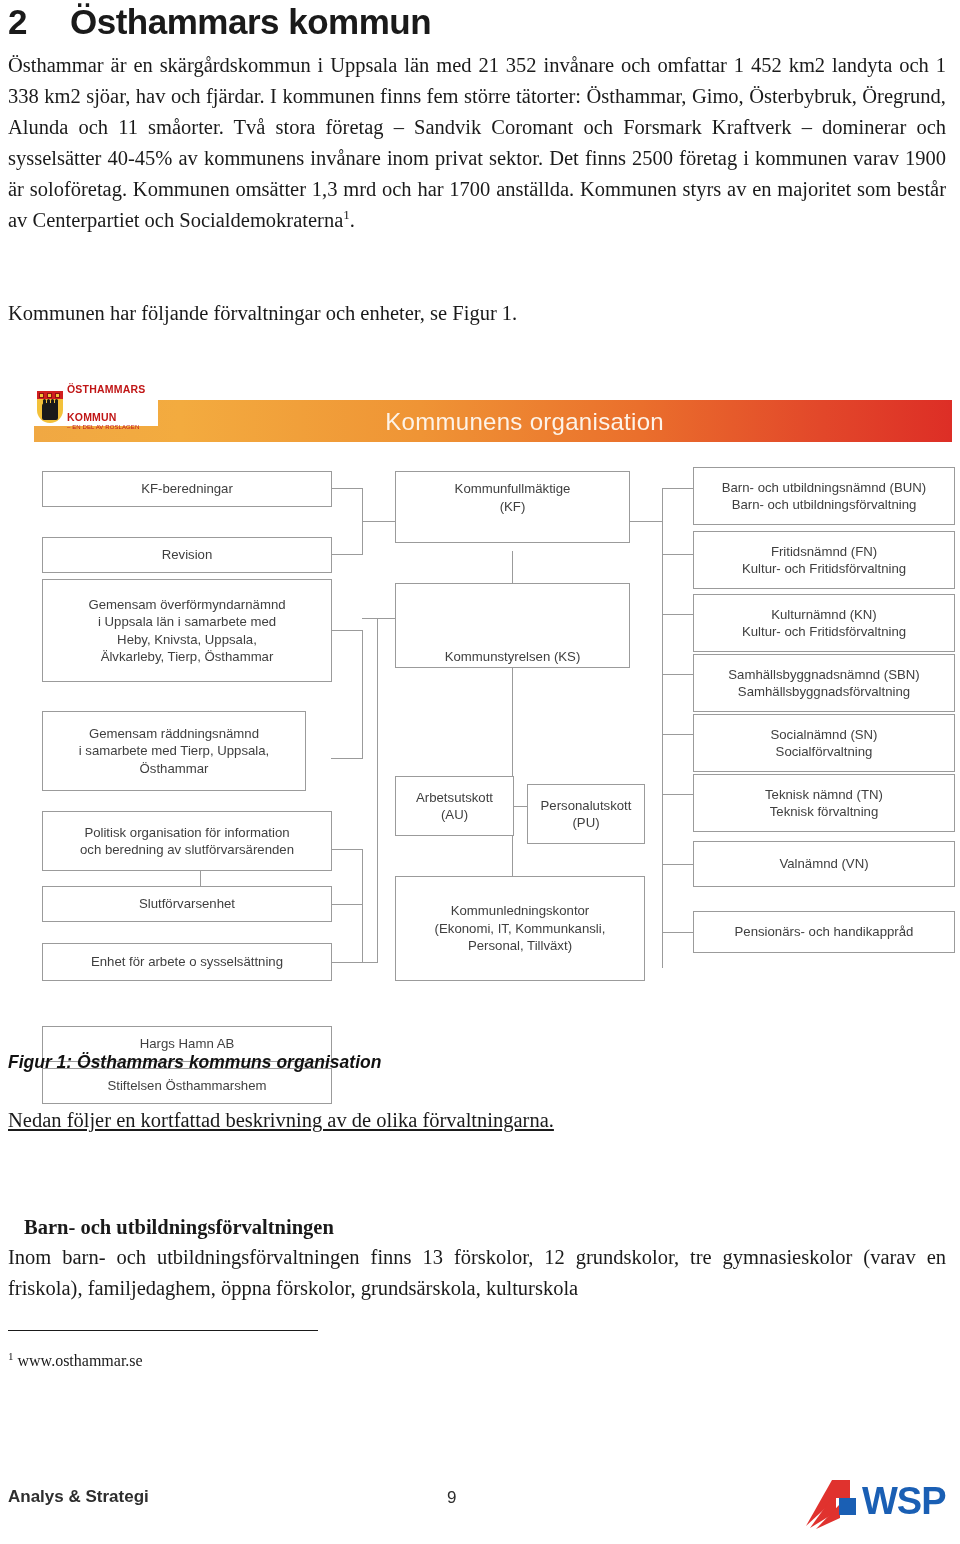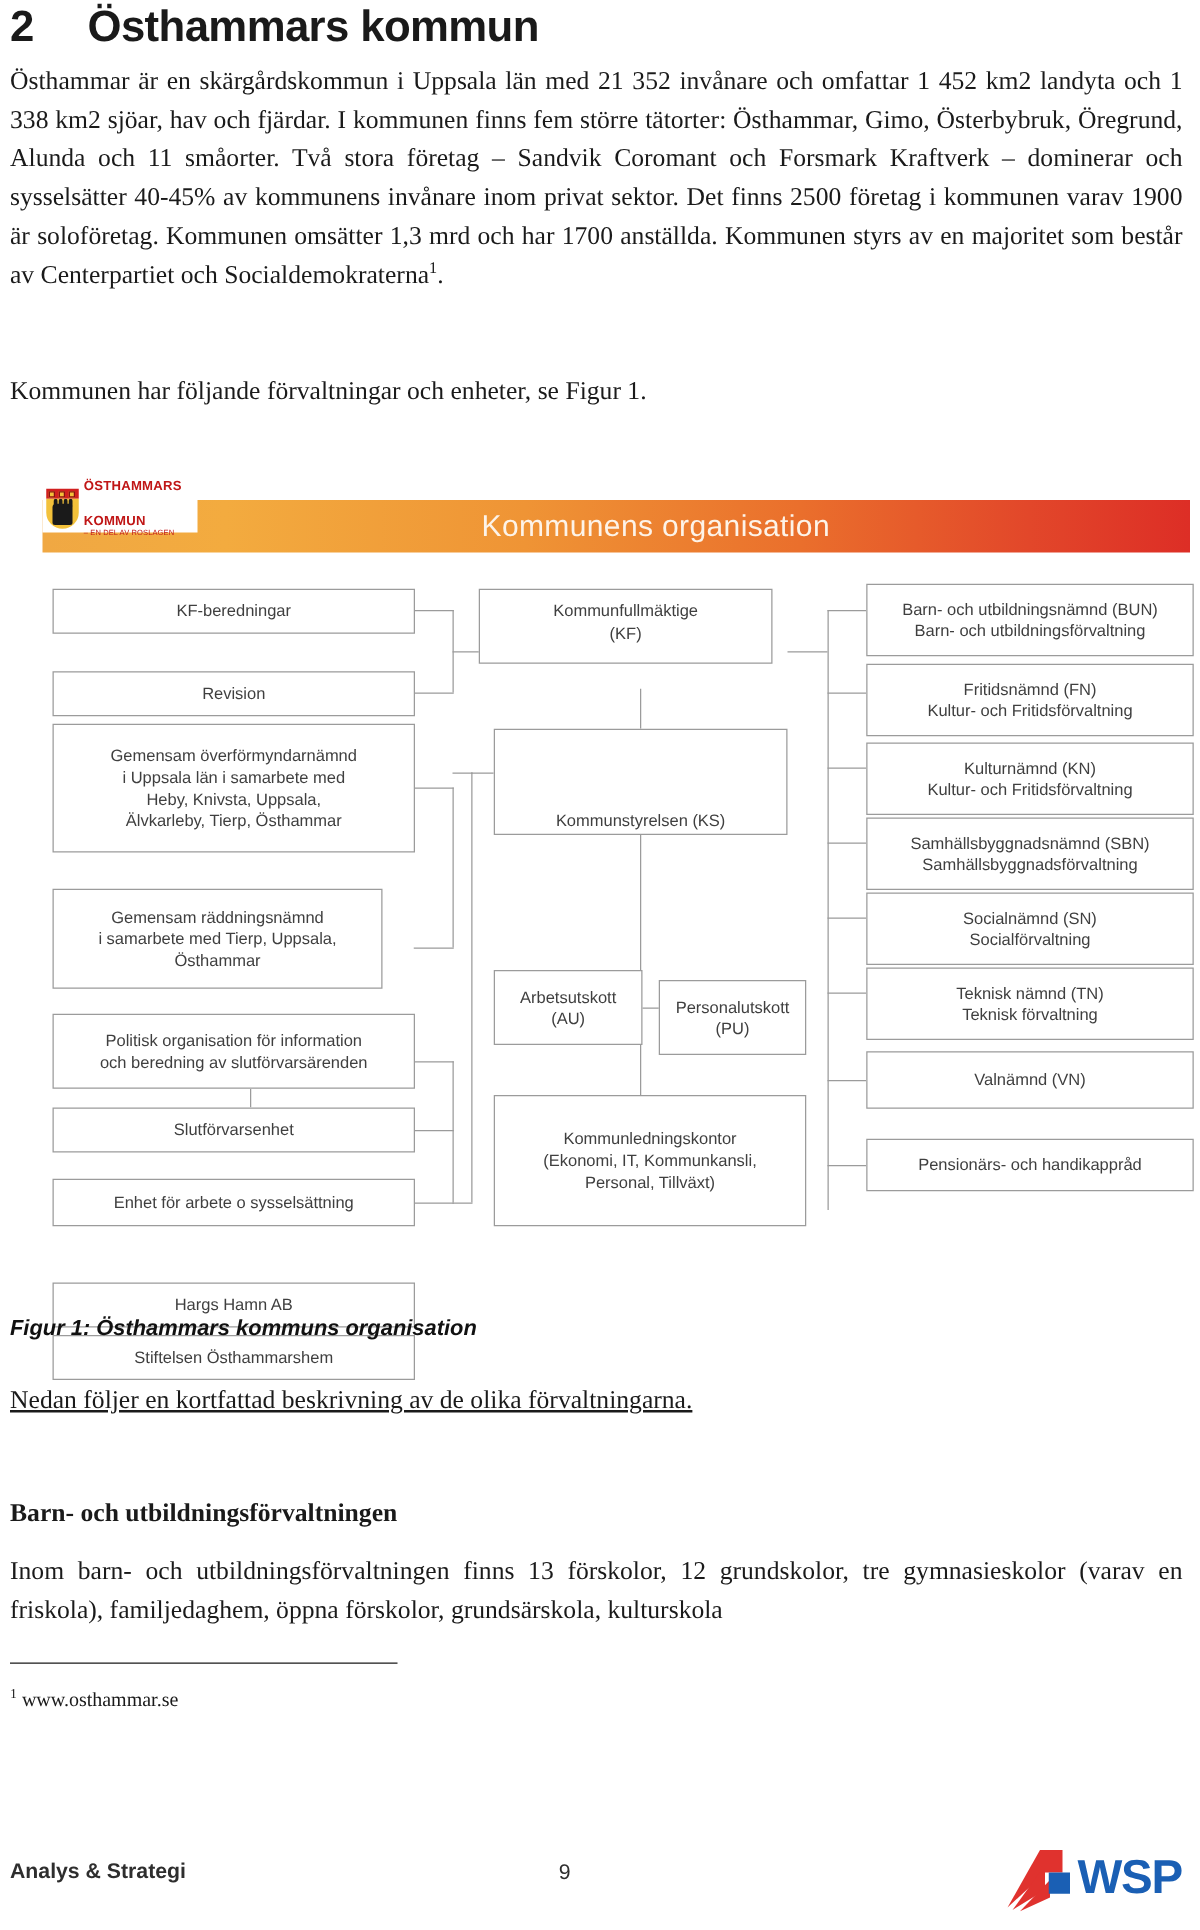--- a/index.html
+++ b/index.html
@@ -114,21 +114,21 @@
     position:absolute;left:8px;top:1052px;
     font-family:"Liberation Sans", sans-serif;
     font-style:italic;font-weight:bold;font-size:17.5px;color:#111;
     white-space:nowrap;
   }
   .aftercap{position:absolute;left:8px;top:1105px;width:938px;text-decoration:underline;}
 
   h3.sub{
     position:absolute;left:8px;top:1200px;
     font-family:"Liberation Serif", serif;
-    font-weight:bold;font-size:20.5px;margin:0;white-space:nowrap;
+    font-weight:bold;font-size:20.5px;margin:16px;white-space:nowrap;
   }
   .sect{position:absolute;left:8px;top:1242px;width:938px;}
 
   .fnrule{position:absolute;left:8px;top:1330px;width:310px;height:1.4px;background:#1a1a1a;}
   .footnote{
     position:absolute;left:8px;top:1352px;
     font-size:16px;font-family:"Liberation Serif", serif;white-space:nowrap;
   }
   .footnote sup{font-size:11px;vertical-align:super;line-height:0;}
 
@@ -263,21 +263,21 @@
     </div>
 
     <div class="box" style="left:20px;top:640px;width:290px;height:36px;">
       <span>Hargs Hamn AB</span>
     </div>
 
     <div class="box" style="left:20px;top:682px;width:290px;height:36px;">
       <span>Stiftelsen Östhammarshem</span>
     </div>
 
-    <div class="box" style="left:361px;top:85px;width:235px;height:60px;flex-direction:column;align-items:center;justify-content:flex-start;padding-top:8px;">
+    <div class="box" style="left:373px;top:85px;width:235px;height:72px;flex-direction:column;align-items:center;justify-content:flex-start;padding-top:8px;">
       <span>Kommunfullmäktige</span>
       <span>(KF)</span>
     </div>
 
     <div class="box" style="left:373px;top:197px;width:235px;height:85px;align-items:flex-end;">
       <span>Kommunstyrelsen (KS)</span>
     </div>
 
     <div class="box" style="left:373px;top:390px;width:119px;height:60px;flex-direction:column;">
       <span>Arbetsutskott</span>

